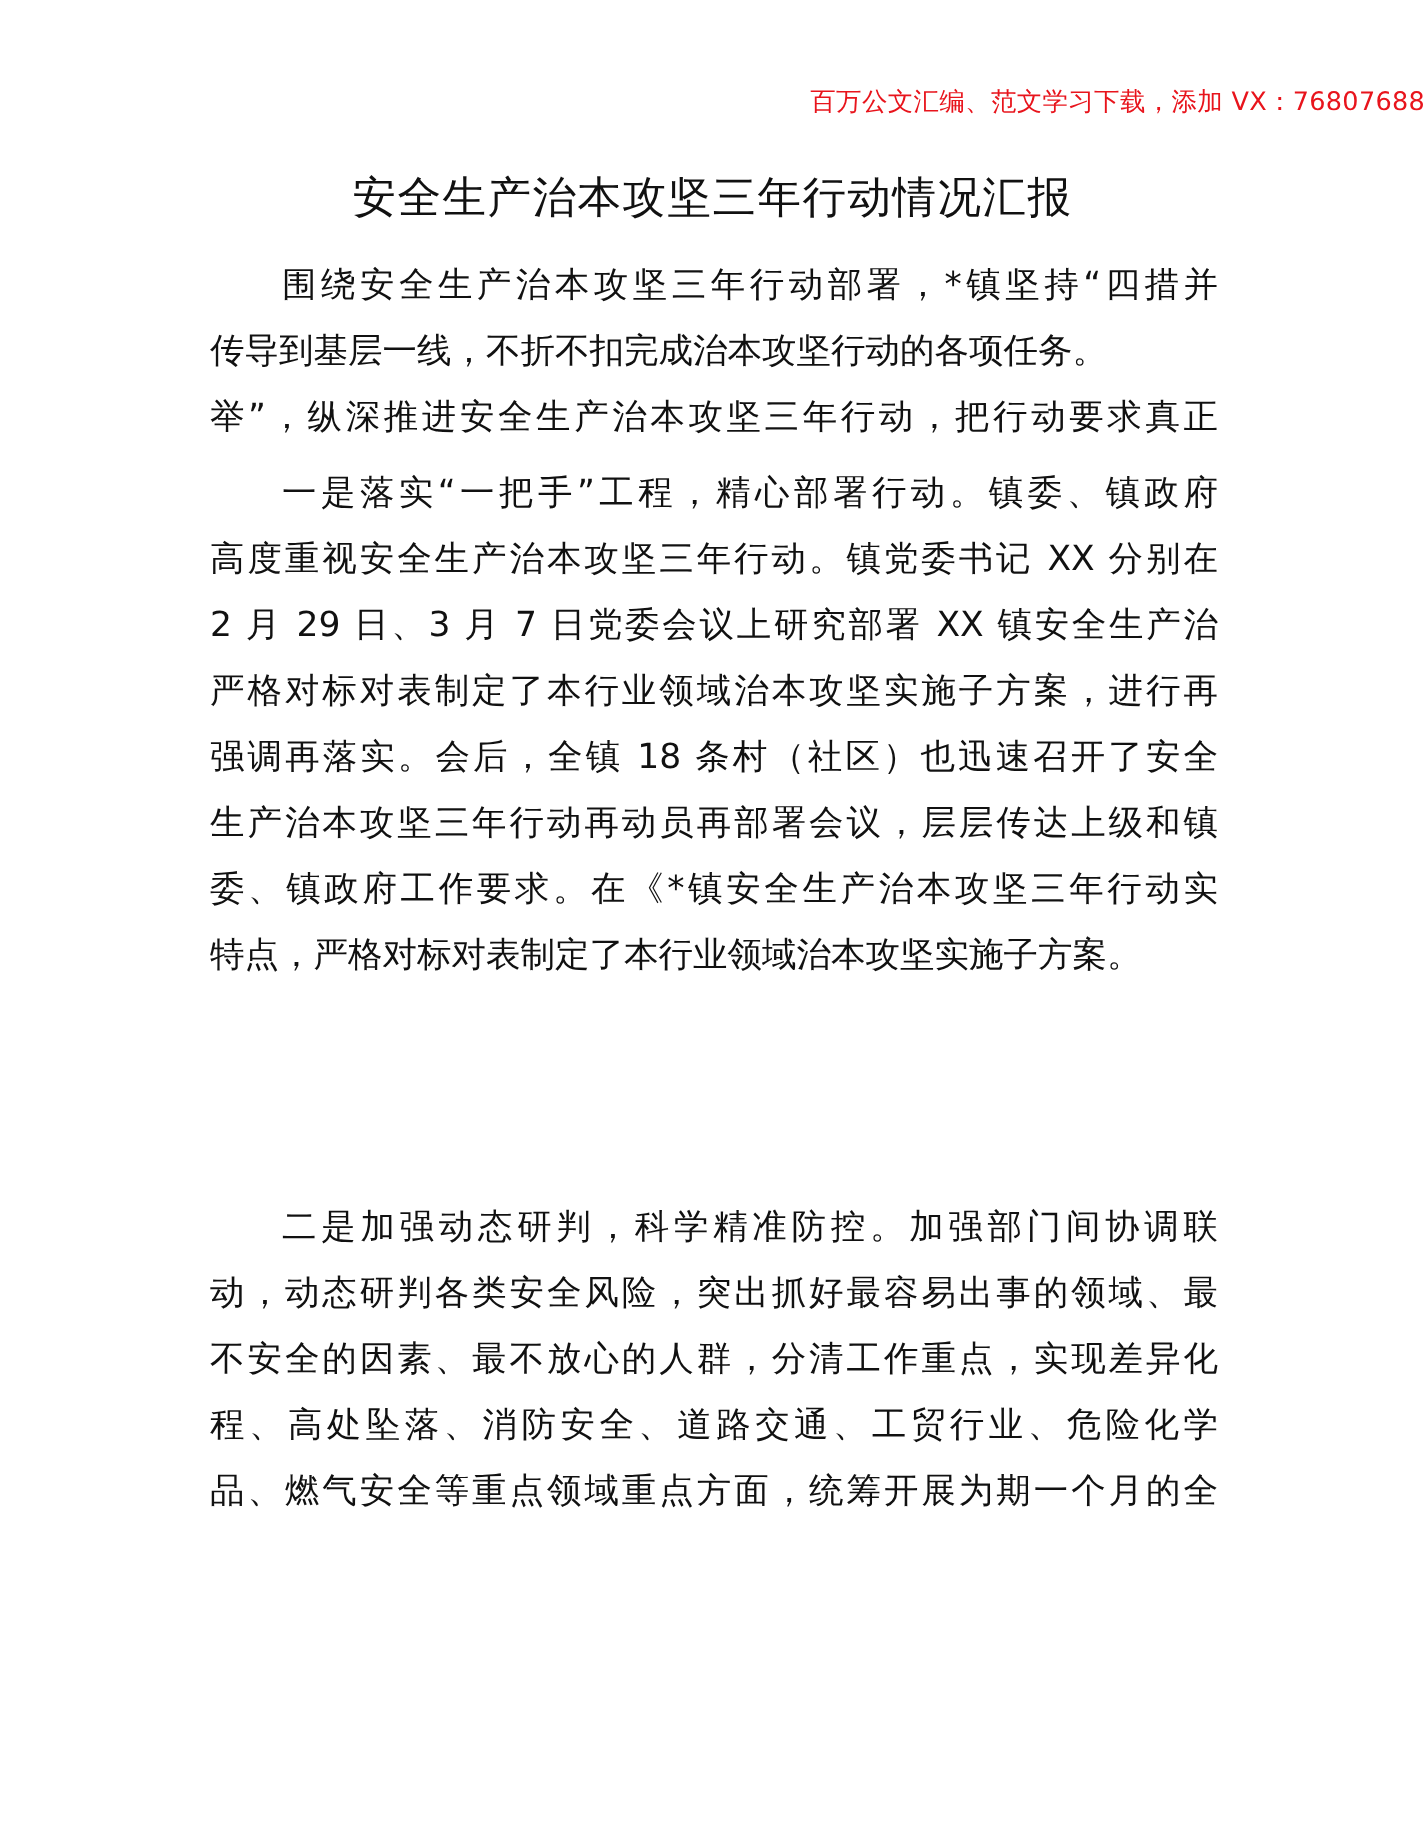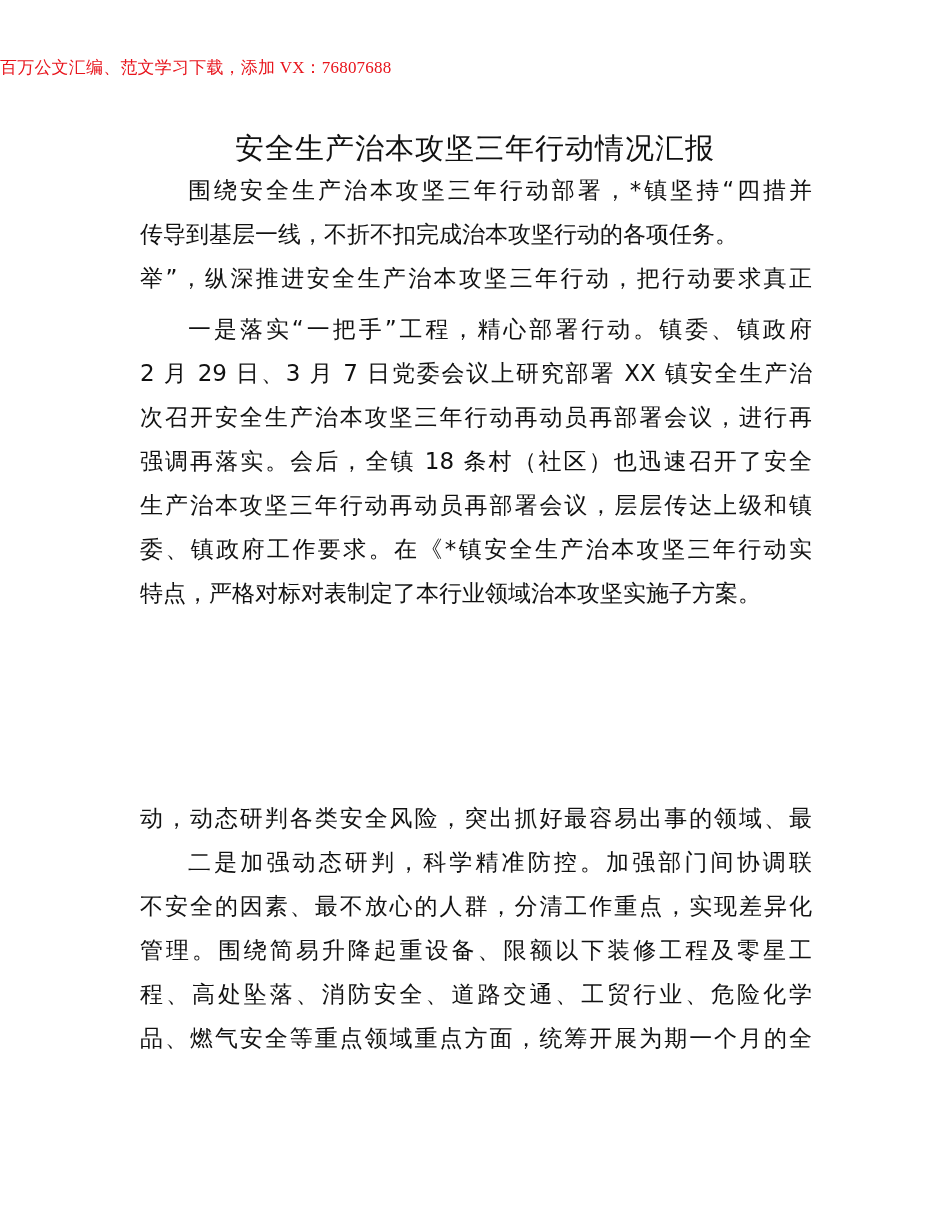--- a/index.html
+++ b/index.html
@@ -1,20 +1,20 @@
 <!DOCTYPE html>
 <html><head>
 <meta charset="utf-8">
 <style>
   html, body { margin: 0; padding: 0; background: #ffffff; }
   body { width: 950px; height: 1230px; position: relative; overflow: hidden;
          font-family: "DejaVu Sans", "Liberation Sans", sans-serif; color: #111; }
-  .watermark { position: absolute; top: 56px; left: 0; width: 950px; text-align: left;
-               font-size: 17px; color: #e8141c; letter-spacing: 0.2px; font-family: Liberation Serif, serif; }
-  .title { position: absolute; top: 129px; left: 0; width: 950px; text-align: center;
+  .watermark { position: absolute; top: 56px; left: 0; width: 950px; text-align: right;
+               font-size: 17px; color: #e8141c; letter-spacing: 0.2px; }
+  .title { position: absolute; top: 112px; left: 0; width: 950px; text-align: center;
            font-size: 29px; color: #111; letter-spacing: 1px; }
   .body { position: absolute; left: 140px; width: 672px; }
   .line { height: 44px; line-height: 44px; font-size: 23px; white-space: nowrap;
           text-align: justify; text-align-last: justify; display: block; }
   .line.last { text-align-last: left; }
   .line.indent { padding-left: 48px; }
 </style>
 </head>
 <body>
 
@@ -23,28 +23,28 @@
 <div class="title">安全生产治本攻坚三年行动情况汇报</div>
 
 <div class="body" style="top:168px;">
   <span class="line indent">围绕安全生产治本攻坚三年行动部署，*镇坚持“四措并</span>
   <span class="line last">传导到基层一线，不折不扣完成治本攻坚行动的各项任务。</span>
   <span class="line">举”，纵深推进安全生产治本攻坚三年行动，把行动要求真正</span>
 </div>
 
 <div class="body" style="top:307px;">
   <span class="line indent">一是落实“一把手”工程，精心部署行动。镇委、镇政府</span>
+  <span class="line">高度重视安全生产治本攻坚三年行动。镇党委书记 XX 分别在</span>
   <span class="line">2 月 29 日、3 月 7 日党委会议上研究部署 XX 镇安全生产治</span>
-  <span class="line">次召开安全生产治本攻坚三年行动再动员再部署会议，进行再</span>
+  <span class="line">严格对标对表制定了本行业领域治本攻坚实施子方案，进行再</span>
   <span class="line">强调再落实。会后，全镇 18 条村（社区）也迅速召开了安全</span>
   <span class="line">生产治本攻坚三年行动再动员再部署会议，层层传达上级和镇</span>
   <span class="line">委、镇政府工作要求。在《*镇安全生产治本攻坚三年行动实</span>
   <span class="line last">特点，严格对标对表制定了本行业领域治本攻坚实施子方案。</span>
 </div>
 
 <div class="body" style="top:796px;">
+  <span class="line indent">二是加强动态研判，科学精准防控。加强部门间协调联</span>
   <span class="line">动，动态研判各类安全风险，突出抓好最容易出事的领域、最</span>
-  <span class="line indent">二是加强动态研判，科学精准防控。加强部门间协调联</span>
   <span class="line">不安全的因素、最不放心的人群，分清工作重点，实现差异化</span>
-  <span class="line">管理。围绕简易升降起重设备、限额以下装修工程及零星工</span>
   <span class="line">程、高处坠落、消防安全、道路交通、工贸行业、危险化学</span>
   <span class="line">品、燃气安全等重点领域重点方面，统筹开展为期一个月的全</span>
 </div>
 
 </body></html>

